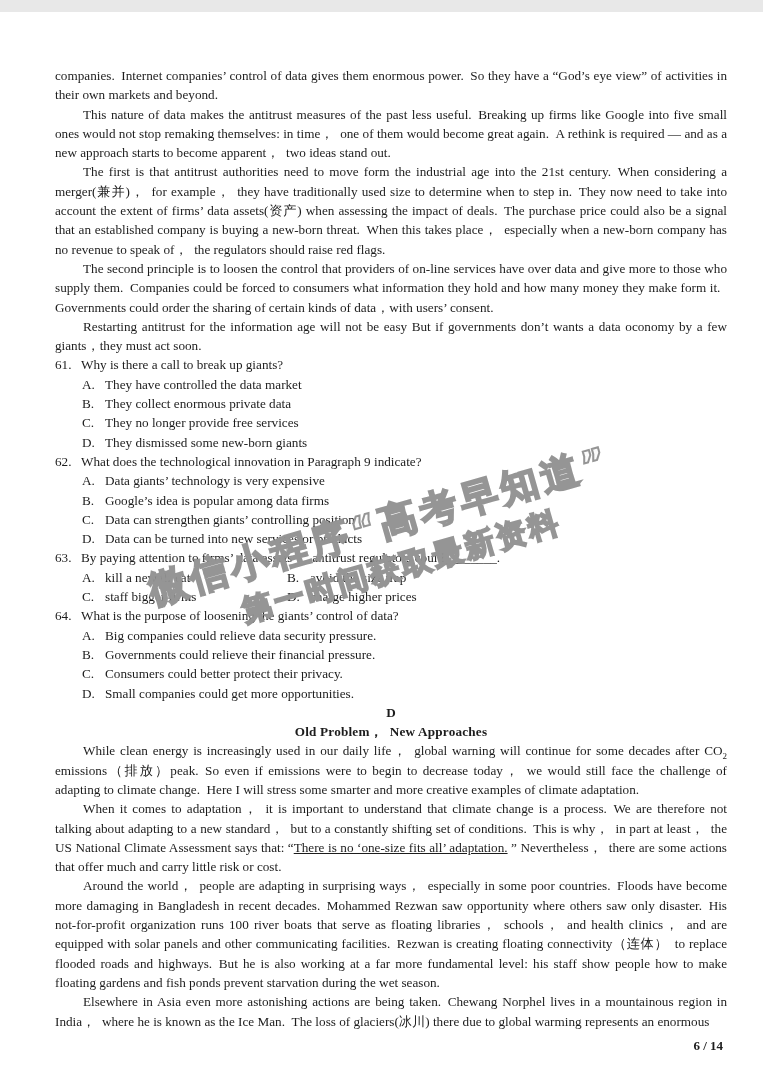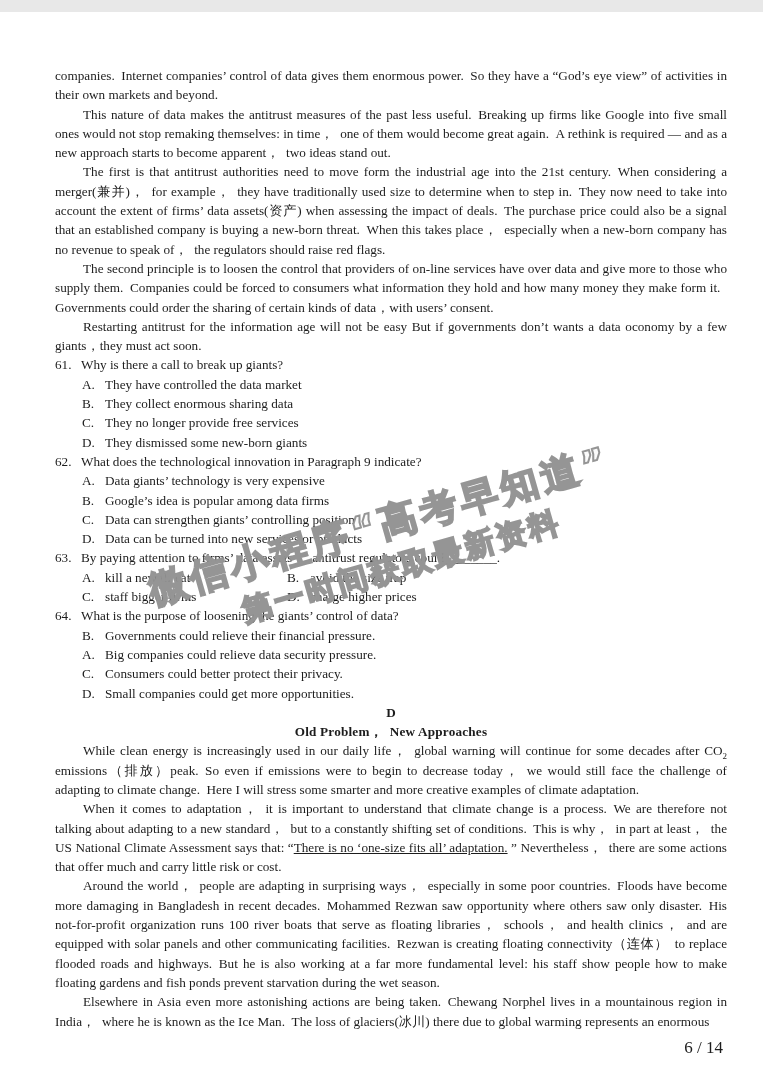--- a/index.html
+++ b/index.html
@@ -38,40 +38,40 @@
     transform-origin:0 50%;
     white-space:nowrap;
     pointer-events:none;
     z-index:5;
     line-height:1;
   }
   .wm1 { left:150px; top:560px; font-size:38px; letter-spacing:4px; }
   .wm2 { left:243px; top:585px; font-size:30px; letter-spacing:3px; }
   .footer {
     position:absolute; right:40px; top:1026px;
-    font-weight:normal; font-size:17px;
+    font-weight:bold; font-size:13px;
   }
 </style>
 </head>
 <body>
 
 <div class="page">
 
   <div class="content">
 
     <p>companies. Internet companies’ control of data gives them enormous power. So they have a “God’s eye view” of activities in their own markets and beyond.</p>
     <p class="ind">This nature of data makes the antitrust measures of the past less useful. Breaking up firms like Google into five small ones would not stop remaking themselves: in time， one of them would become great again. A rethink is required — and as a new approach starts to become apparent， two ideas stand out.</p>
     <p class="ind">The first is that antitrust authorities need to move form the industrial age into the 21st century. When considering a merger(兼并)， for example， they have traditionally used size to determine when to step in. They now need to take into account the extent of firms’ data assets(资产) when assessing the impact of deals. The purchase price could also be a signal that an established company is buying a new-born threat. When this takes place， especially when a new-born company has no revenue to speak of， the regulators should raise red flags.</p>
     <p class="ind">The second principle is to loosen the control that providers of on-line services have over data and give more to those who supply them. Companies could be forced to consumers what information they hold and how many money they make form it. Governments could order the sharing of certain kinds of data，with users’ consent.</p>
     <p class="ind">Restarting antitrust for the information age will not be easy But if governments don’t wants a data oconomy by a few giants，they must act soon.</p>
 
     <div class="question">
       <div class="stem"><span class="qnum">61.</span><span>Why is there a call to break up giants?</span></div>
       <div class="opt"><span class="olet">A.</span><span>They have controlled the data market</span></div>
-      <div class="opt"><span class="olet">B.</span><span>They collect enormous sharing data</span></div>
+      <div class="opt"><span class="olet">B.</span><span>They collect enormous private data</span></div>
       <div class="opt"><span class="olet">C.</span><span>They no longer provide free services</span></div>
       <div class="opt"><span class="olet">D.</span><span>They dismissed some new-born giants</span></div>
     </div>
 
     <div class="question">
       <div class="stem"><span class="qnum">62.</span><span>What does the technological innovation in Paragraph 9 indicate?</span></div>
       <div class="opt"><span class="olet">A.</span><span>Data giants’ technology is very expensive</span></div>
       <div class="opt"><span class="olet">B.</span><span>Google’s idea is popular among data firms</span></div>
       <div class="opt"><span class="olet">C.</span><span>Data can strengthen giants’ controlling position</span></div>
       <div class="opt"><span class="olet">D.</span><span>Data can be turned into new services or products</span></div>
@@ -82,22 +82,22 @@
       <div class="two-col">
         <div class="opt"><span class="olet">A.</span><span>kill a new threat</span></div>
         <div class="opt"><span class="olet">B.</span><span>avoid the size trap</span></div>
         <div class="opt"><span class="olet">C.</span><span>staff bigger firms</span></div>
         <div class="opt"><span class="olet">D.</span><span>charge higher prices</span></div>
       </div>
     </div>
 
     <div class="question">
       <div class="stem"><span class="qnum">64.</span><span>What is the purpose of loosening the giants’ control of data?</span></div>
+      <div class="opt"><span class="olet">A.</span><span>Big companies could relieve data security pressure.</span></div>
       <div class="opt"><span class="olet">B.</span><span>Governments could relieve their financial pressure.</span></div>
-      <div class="opt"><span class="olet">A.</span><span>Big companies could relieve data security pressure.</span></div>
       <div class="opt"><span class="olet">C.</span><span>Consumers could better protect their privacy.</span></div>
       <div class="opt"><span class="olet">D.</span><span>Small companies could get more opportunities.</span></div>
     </div>
 
     <div class="sec-label">D</div>
     <div class="sec-title">Old Problem， New Approaches</div>
 
     <p class="ind"><span>While clean energy is increasingly used in our daily life， global warning will continue for some decades after CO</span><sub>2</sub><span> emissions（排放）peak. So even if emissions were to begin to decrease today， we would still face the challenge of adapting to climate change. Here I will stress some smarter and more creative examples of climate adaptation.</span></p>
 
     <p class="ind"><span>When it comes to adaptation， it is important to understand that climate change is a process. We are therefore not talking about adapting to a new standard， but to a constantly shifting set of conditions. This is why， in part at least， the US National Climate Assessment says that: “</span><span class="u">There is no ‘one-size fits all’ adaptation.</span><span> ” Nevertheless， there are some actions that offer much and carry little risk or cost.</span></p>

